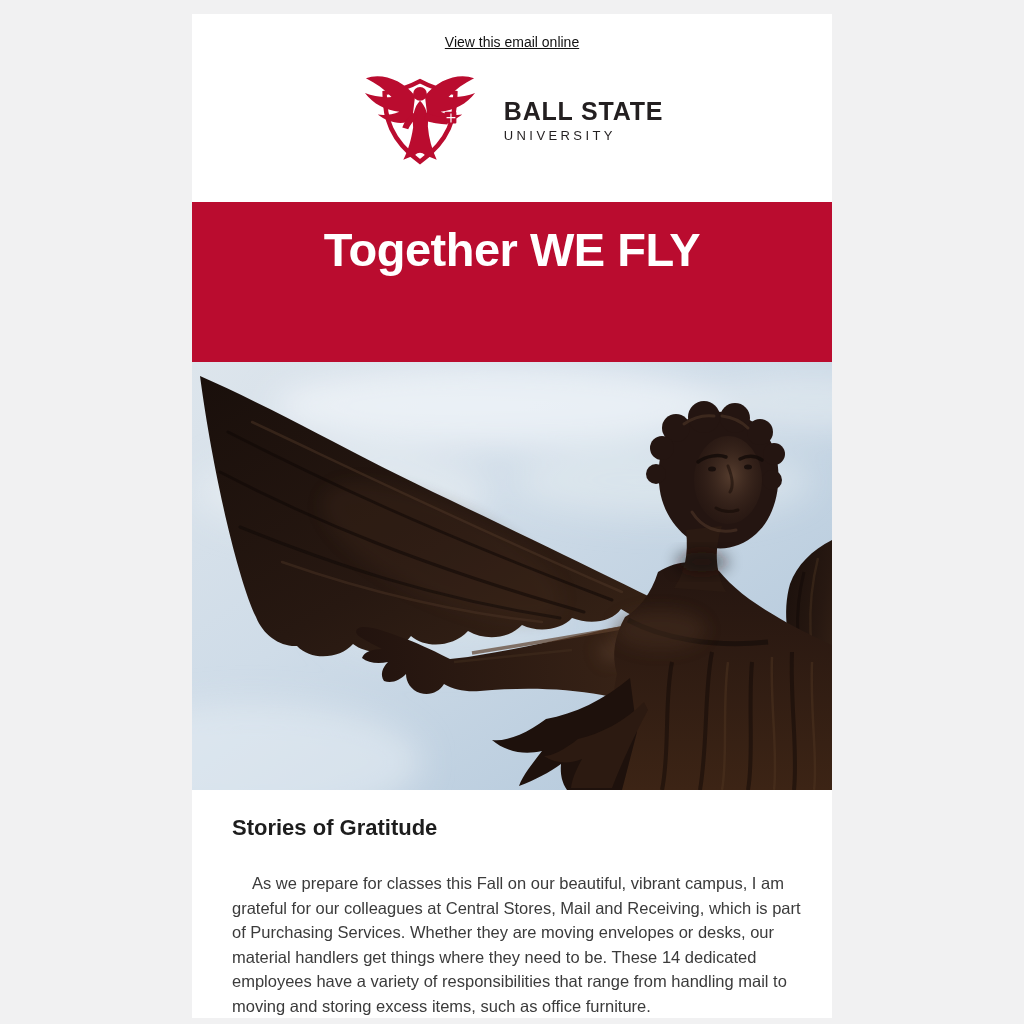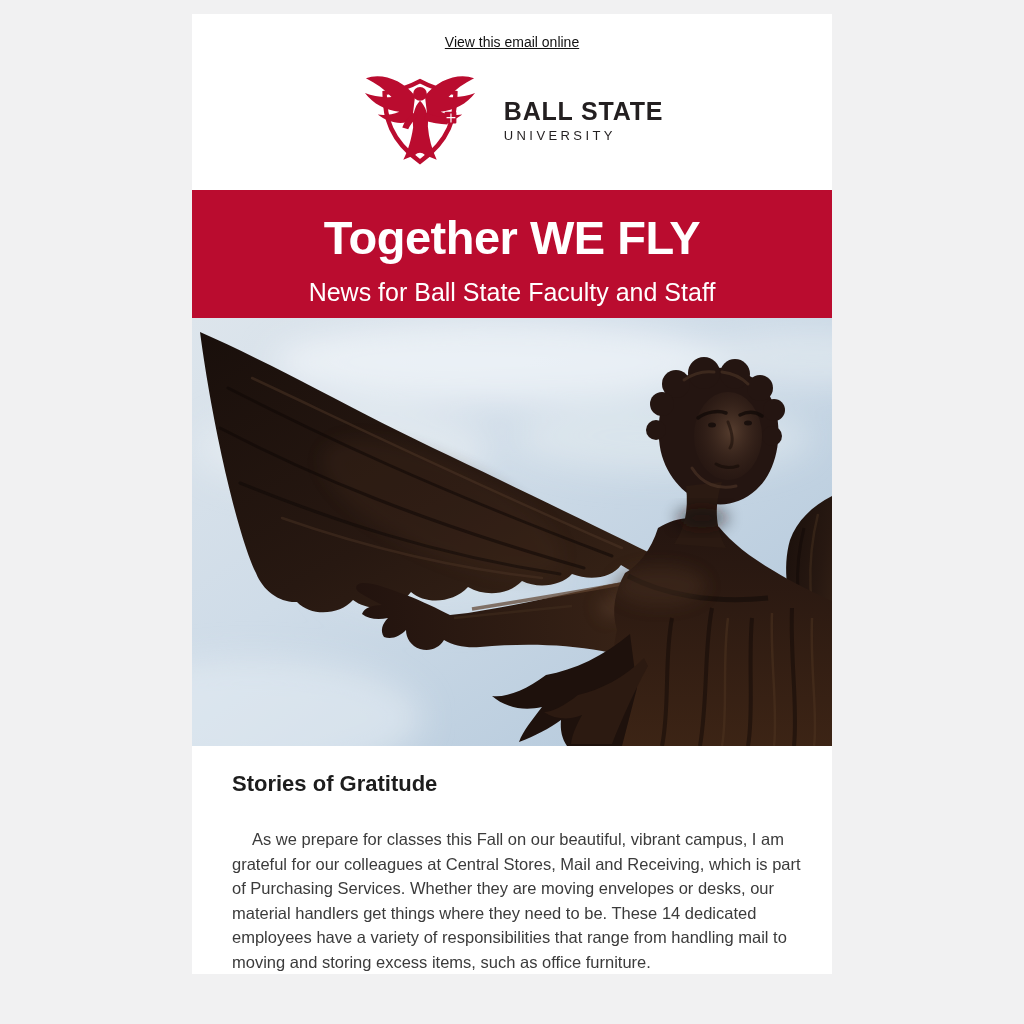--- a/index.html
+++ b/index.html
@@ -14,29 +14,29 @@
     background: var(--content_bg, #ffffff);
   }
   
   .preheader { padding-top: 19px; text-align: center; }
   .view-link {
     font-size: 14px; color: var(--link_text, #111111);
     text-decoration: underline; cursor: pointer;
   }
   .logo-row {
     display: flex; justify-content: center; align-items: center;
-    gap: 25px; margin-top: 20px; padding-bottom: 20px;
+    gap: 25px; margin-top: 20px; padding-bottom: 32px;
   }
   .logo-icon svg { width: 118px; height: 99px; display: block; }
   .logo-text { text-align: left; color: var(--logo_text, #231f20); }
   .logo-line1 { font-size: 25px; font-weight: 700; letter-spacing: 0.8px; line-height: 1.05; }
   .logo-line2 { font-size: 13px; font-weight: 400; letter-spacing: 3.4px; margin-top: 3px; }
   
   .banner {
-    height: 128px; background: var(--brand_red, #ba0c2f);
+    height: 160px; background: var(--brand_red, #ba0c2f);
     color: var(--banner_text, #ffffff); text-align: center; overflow: hidden;
   }
   .banner-title {
     margin: 0; padding-top: 21px; font-size: 47px; font-weight: 700;
     letter-spacing: -0.5px; line-height: 1.15;
   }
   .banner-subtitle { margin: 13px 0 0; font-size: 25px; font-weight: 400; }
   
   .hero svg { display: block; width: 640px; height: 428px; }
   
@@ -76,21 +76,20 @@
       </svg>
     </span>
     <span class="logo-text">
       <div class="logo-line1">BALL STATE</div>
       <div class="logo-line2">UNIVERSITY</div>
     </span>
   </a>
 
   <div class="banner">
     <h1 class="banner-title">Together WE FLY</h1>
-    <p class="banner-subtitle">News for Ball State Faculty and Staff</p>
   </div>
 
   <div class="hero">
     <svg viewBox="0 0 640 428" preserveAspectRatio="none" role="img">
       <defs>
         <linearGradient id="sky" x1="0" y1="0" x2="1" y2="1">
           <stop offset="0" stop-color="#dde5ec"></stop>
           <stop offset="0.4" stop-color="#cfdce8"></stop>
           <stop offset="1" stop-color="#afc5d9"></stop>
         </linearGradient>

